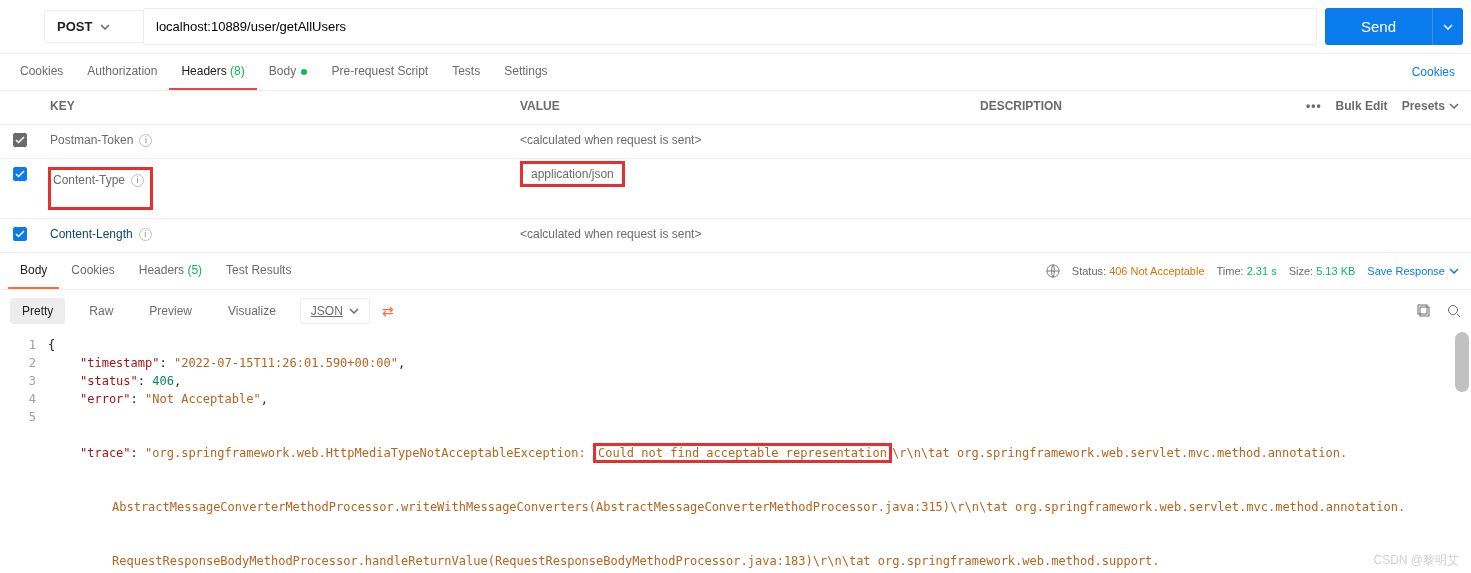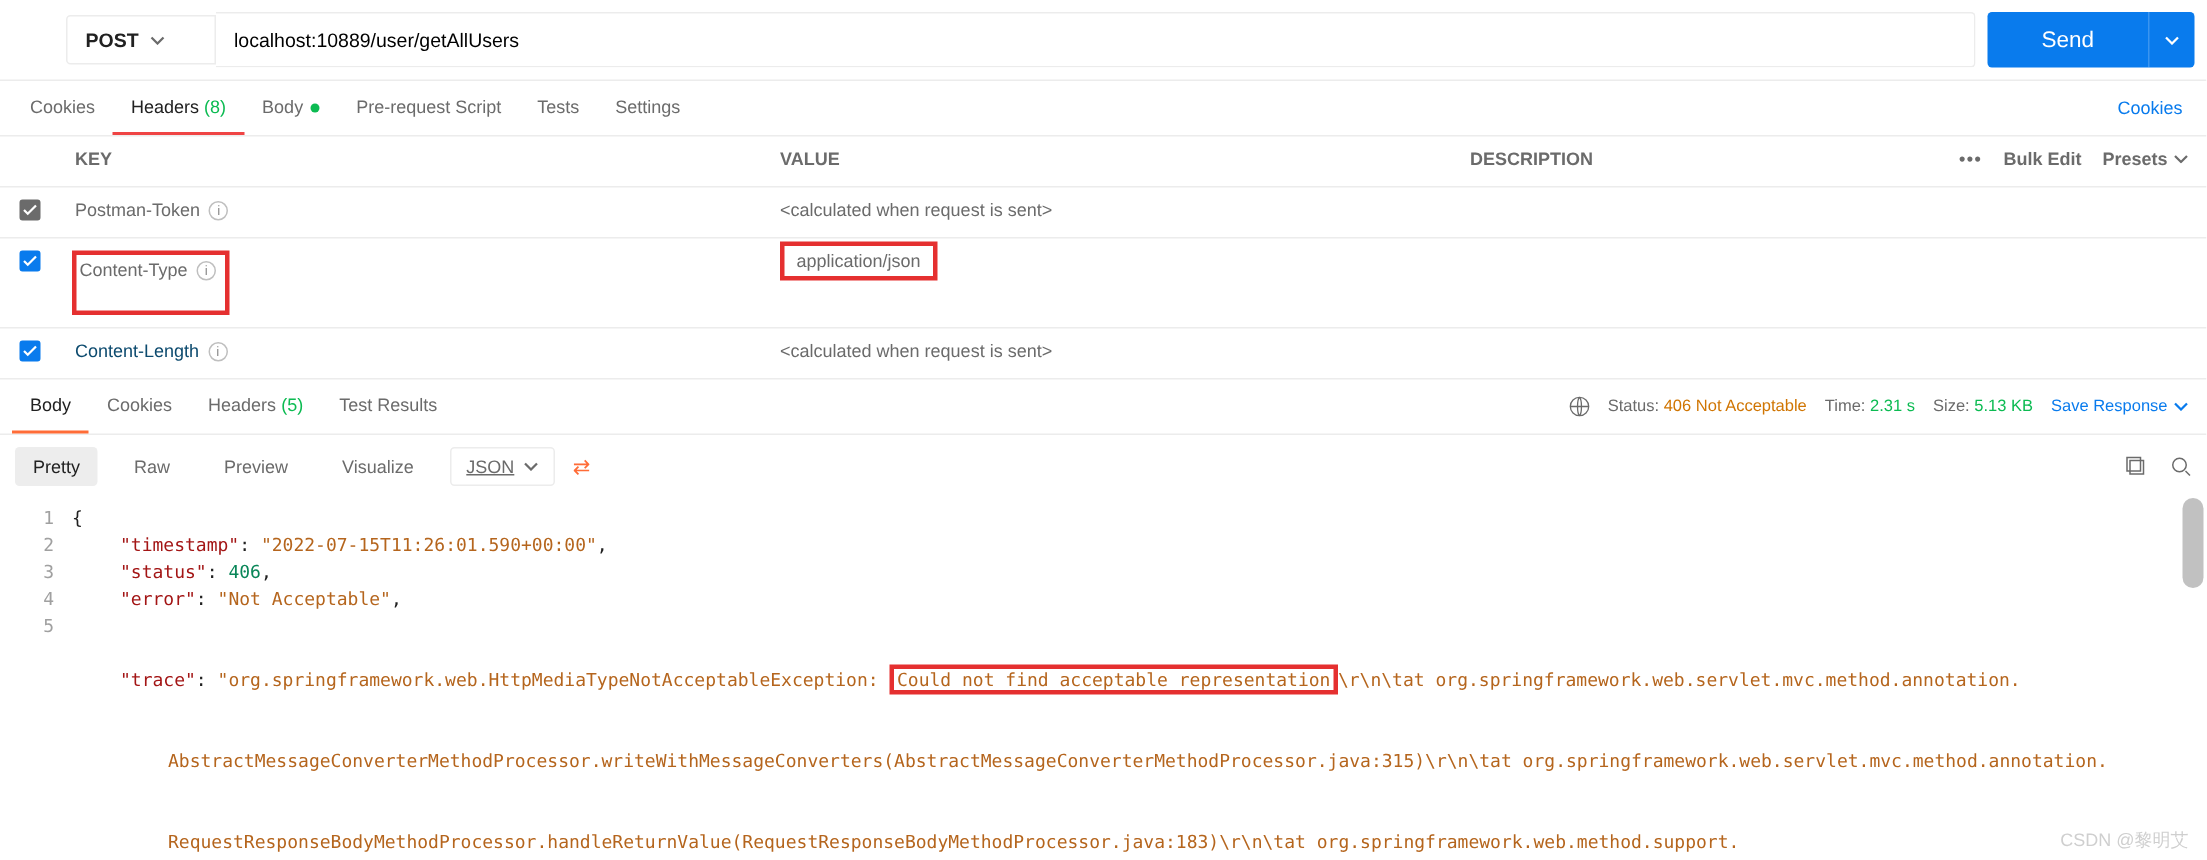--- a/index.html
+++ b/index.html
@@ -81,20 +81,21 @@
     <div class="send-btn-drop">
       <svg class="chevron-down" viewBox="0 0 10 6">
           <path d="M1 1l4 4 4-4" stroke="#fff" stroke-width="1.5" fill="none"></path>
         </svg>
     </div>
   </div>
 </div>
 
 <div class="tabs">
   <div class="tab">Cookies</div>
+  <div class="tab">Authorization</div>
   <div class="tab active">
     <span>Headers</span>
     <span class="count">(8)</span>
   </div>
   <div class="tab">
     <span>Body</span>
     <span class="dot-green"></span>
   </div>
   <div class="tab">Pre-request Script</div>
   <div class="tab">Tests</div>

